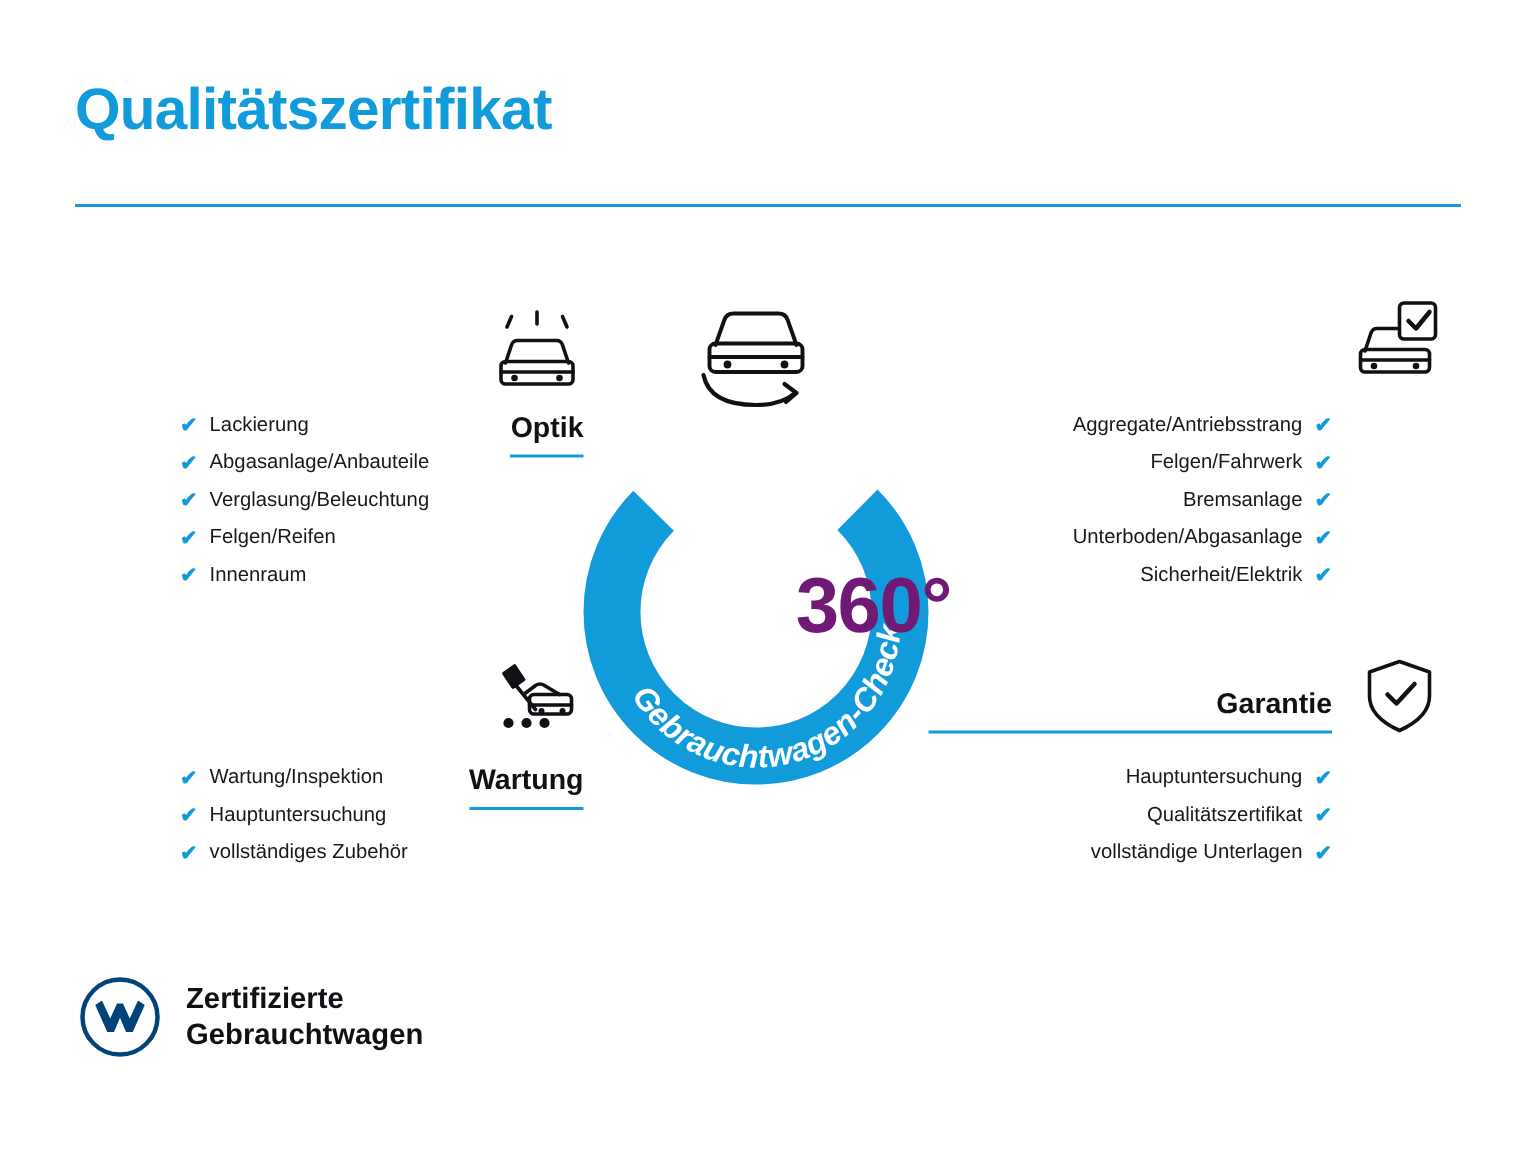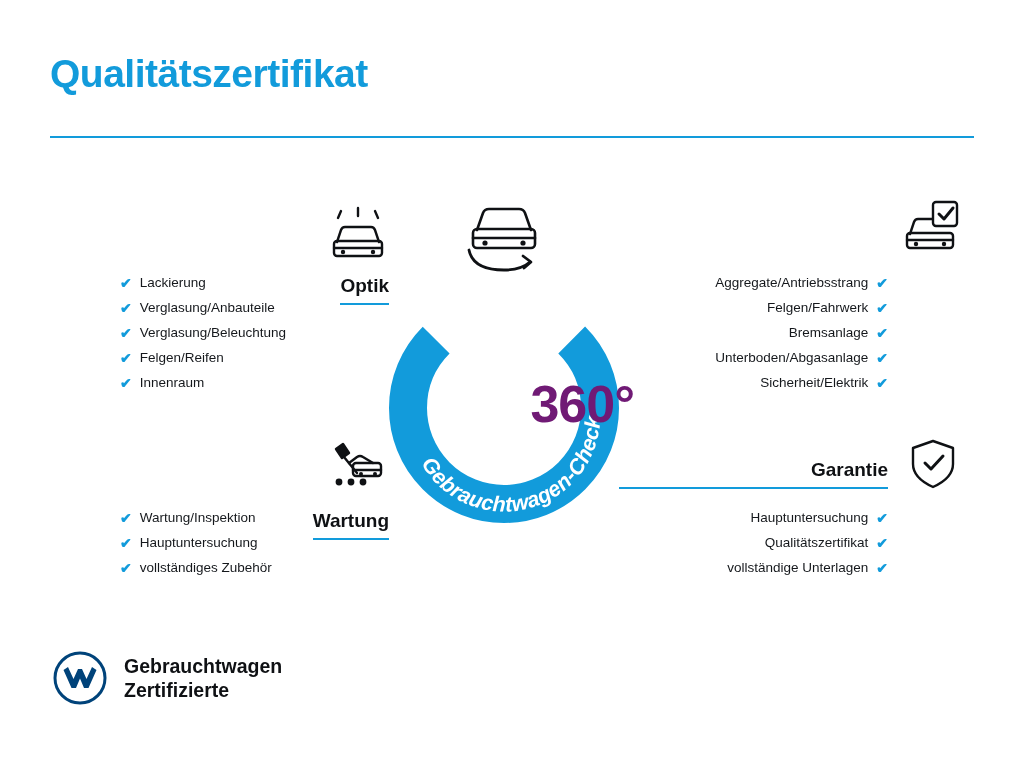--- a/index.html
+++ b/index.html
@@ -181,21 +181,21 @@
           <div class="head-rule"></div>
         </div>
       </div>
       <ul class="items">
         <li class="item">
           <span class="check">✔</span>
           <span class="item-label">Lackierung</span>
         </li>
         <li class="item">
           <span class="check">✔</span>
-          <span class="item-label">Verglasung/Anbauteile</span>
+          <span class="item-label">Abgasanlage/Anbauteile</span>
         </li>
         <li class="item">
           <span class="check">✔</span>
           <span class="item-label">Verglasung/Beleuchtung</span>
         </li>
         <li class="item">
           <span class="check">✔</span>
           <span class="item-label">Felgen/Reifen</span>
         </li>
         <li class="item">
@@ -352,18 +352,18 @@
   </div>
 
   <div class="footer">
     <div class="vw-logo">
       <svg viewBox="0 0 56 56" width="56" height="56">
         <circle cx="28" cy="28" r="25" fill="none" stroke="#00437a" stroke-width="3"></circle>
         <path d="M16 17 L21.5 29 L26 19 L30 19 L34.5 29 L40 17 L44.5 20 L36.5 38 L32 38 L28 28.5 L24 38 L19.5 38 L11.5 20 Z" fill="#00437a"></path>
       </svg>
     </div>
     <div class="footer-text">
+      <div>Zertifizierte</div>
       <div>Gebrauchtwagen</div>
-      <div>Zertifizierte</div>
     </div>
   </div>
 
 </div>
 
 </body></html>

